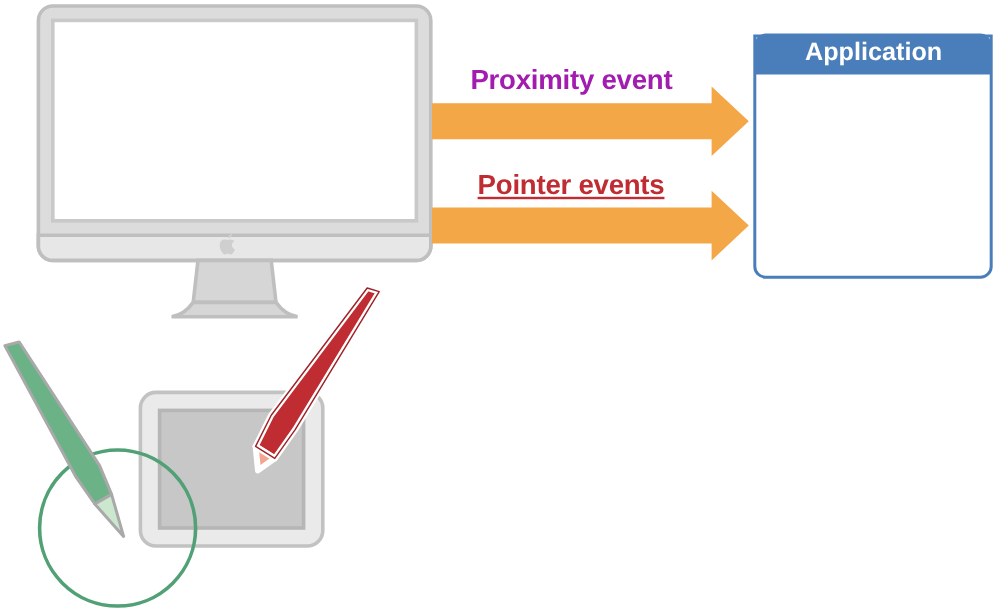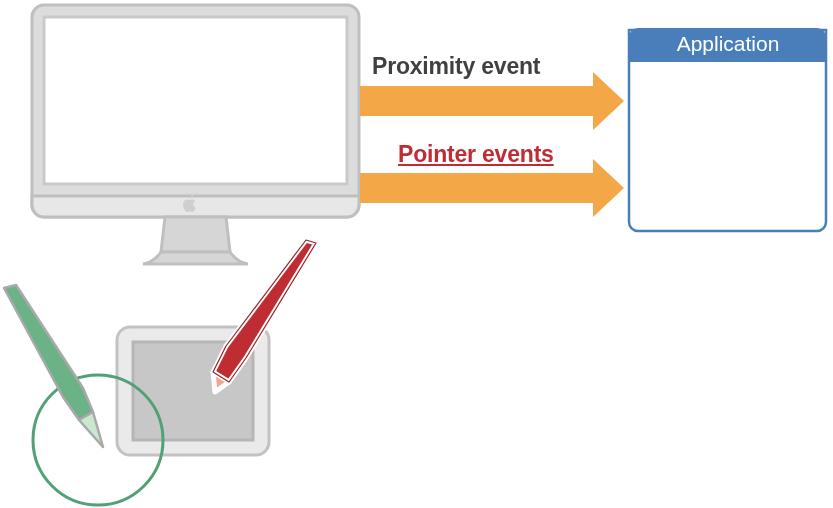--- a/index.html
+++ b/index.html
@@ -28,42 +28,42 @@
   .label-text {
     position: absolute;
     font-family: "Liberation Sans", sans-serif;
     font-weight: bold;
     font-size: 23px;
     letter-spacing: -0.2px;
     white-space: nowrap;
     user-select: none;
   }
   #proximity-event-label {
-    left: 372px;
+    left: 392px;
     top: 53px;
-    color: #404040;
+    color: #a21caf;
   }
   #pointer-events-label {
     left: 398px;
     top: 141px;
     color: #BF2C32;
     text-decoration: underline;
   }
   #application-title {
     position: absolute;
     left: 628px;
     top: 28px;
     width: 200px;
     height: 32px;
     display: flex;
     align-items: center;
     justify-content: center;
     color: #ffffff;
     font-family: "Liberation Sans", sans-serif;
-    font-weight: normal;
+    font-weight: bold;
     font-size: 21px;
     user-select: none;
   }
 </style>
 </head>
 <body>
 
 <div id="diagram-root">
 
   <svg id="scene-svg" viewBox="0 0 833 508" xmlns="http://www.w3.org/2000/svg">

